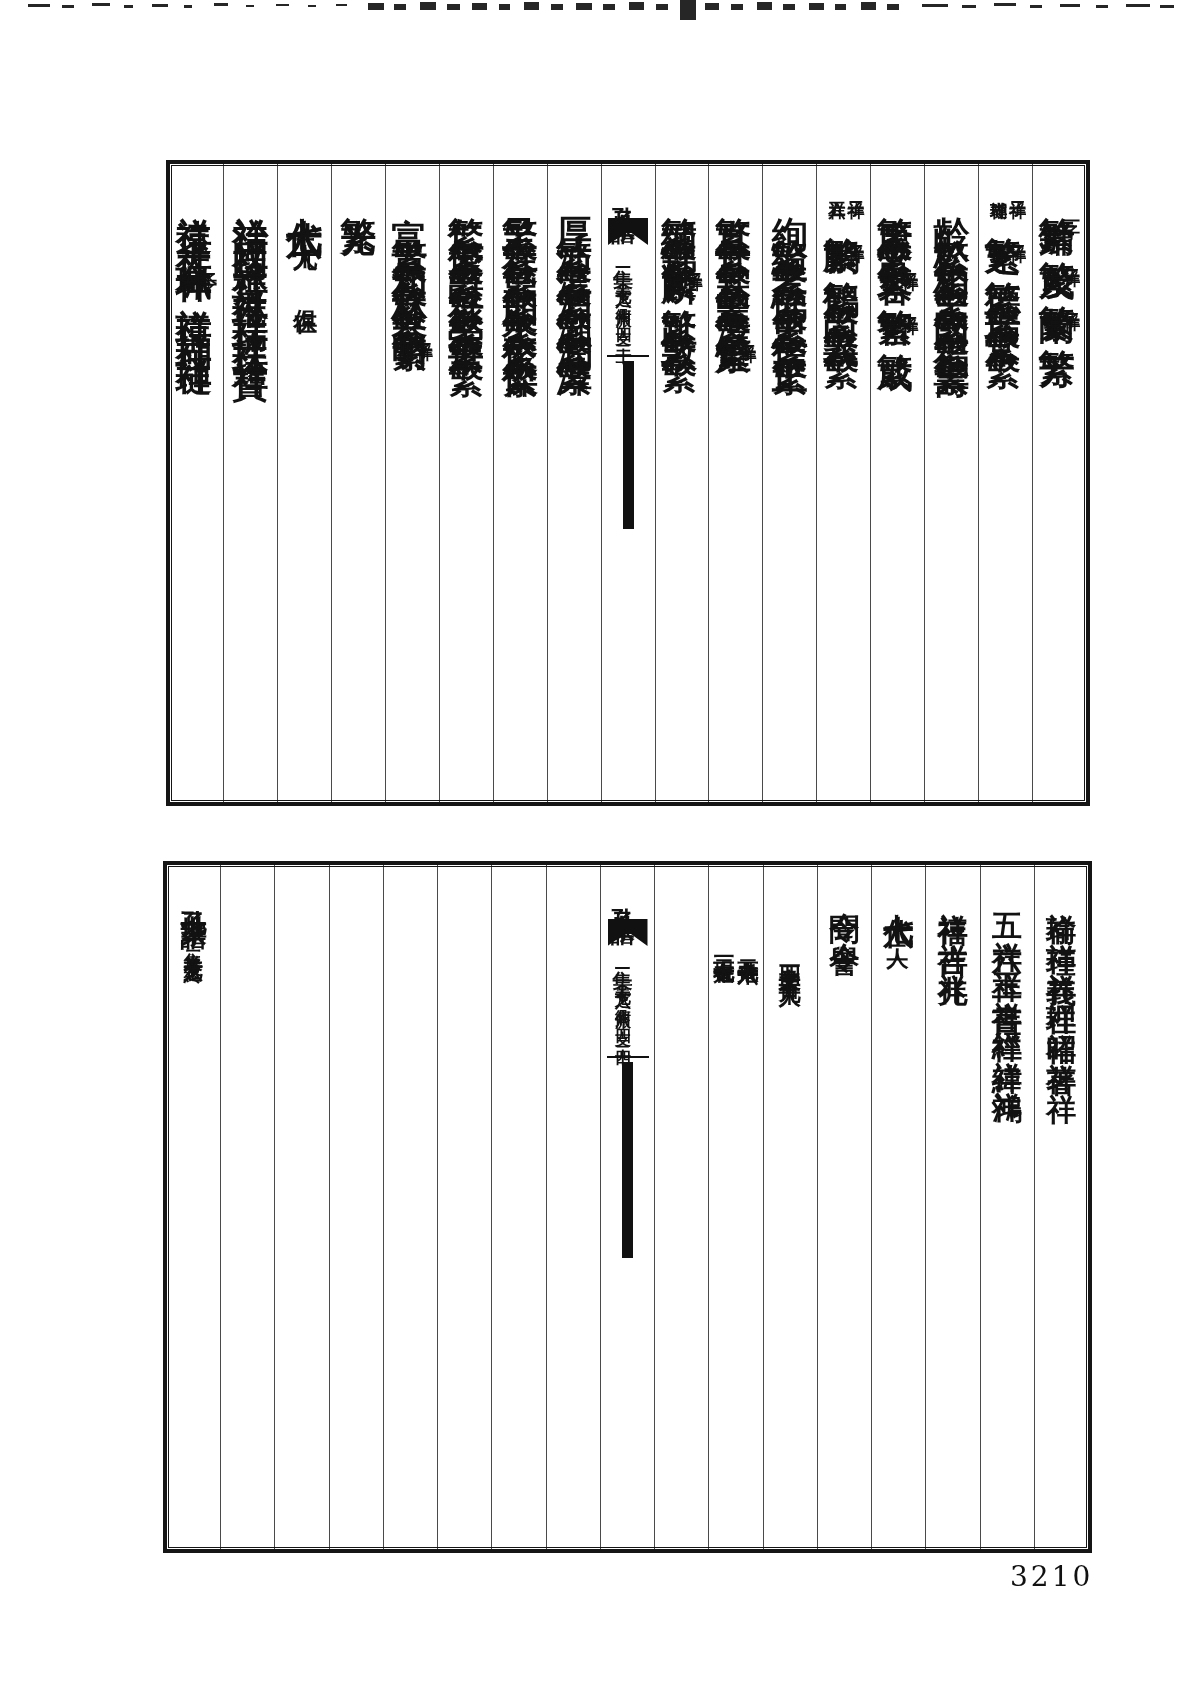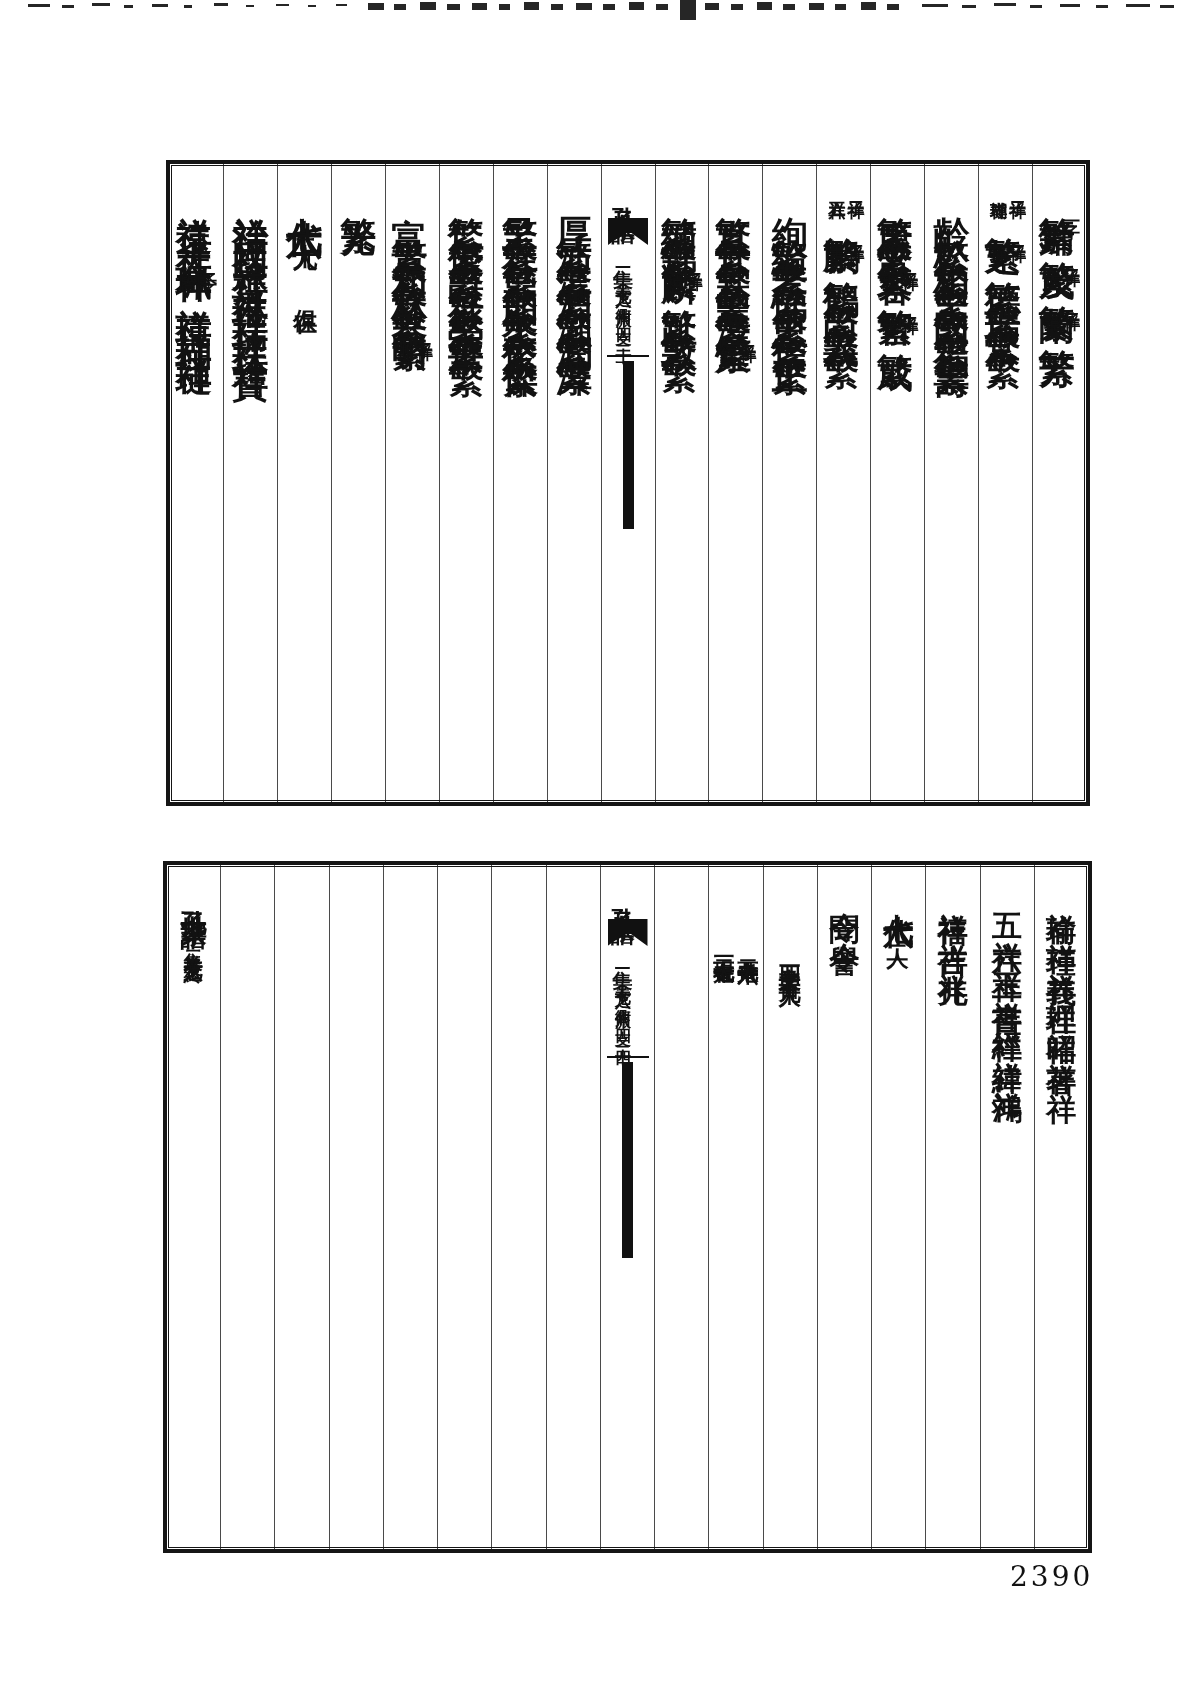--- a/index.html
+++ b/index.html
@@ -195,14 +195,14 @@
         </div>
         <div class="col">
           <div class="vtext"></div>
         </div>
         <div class="col">
           <div class="vtext"><span class="t">孔子世家譜</span><span class="n2" style="margin-inline-start: 6px;">二集卷十七之八終</span></div>
         </div>
       </div>
   </div>
 
-  <div class="page-number">2390</div>
+  <div class="page-number">3210</div>
 </div>
 
 </body></html>

